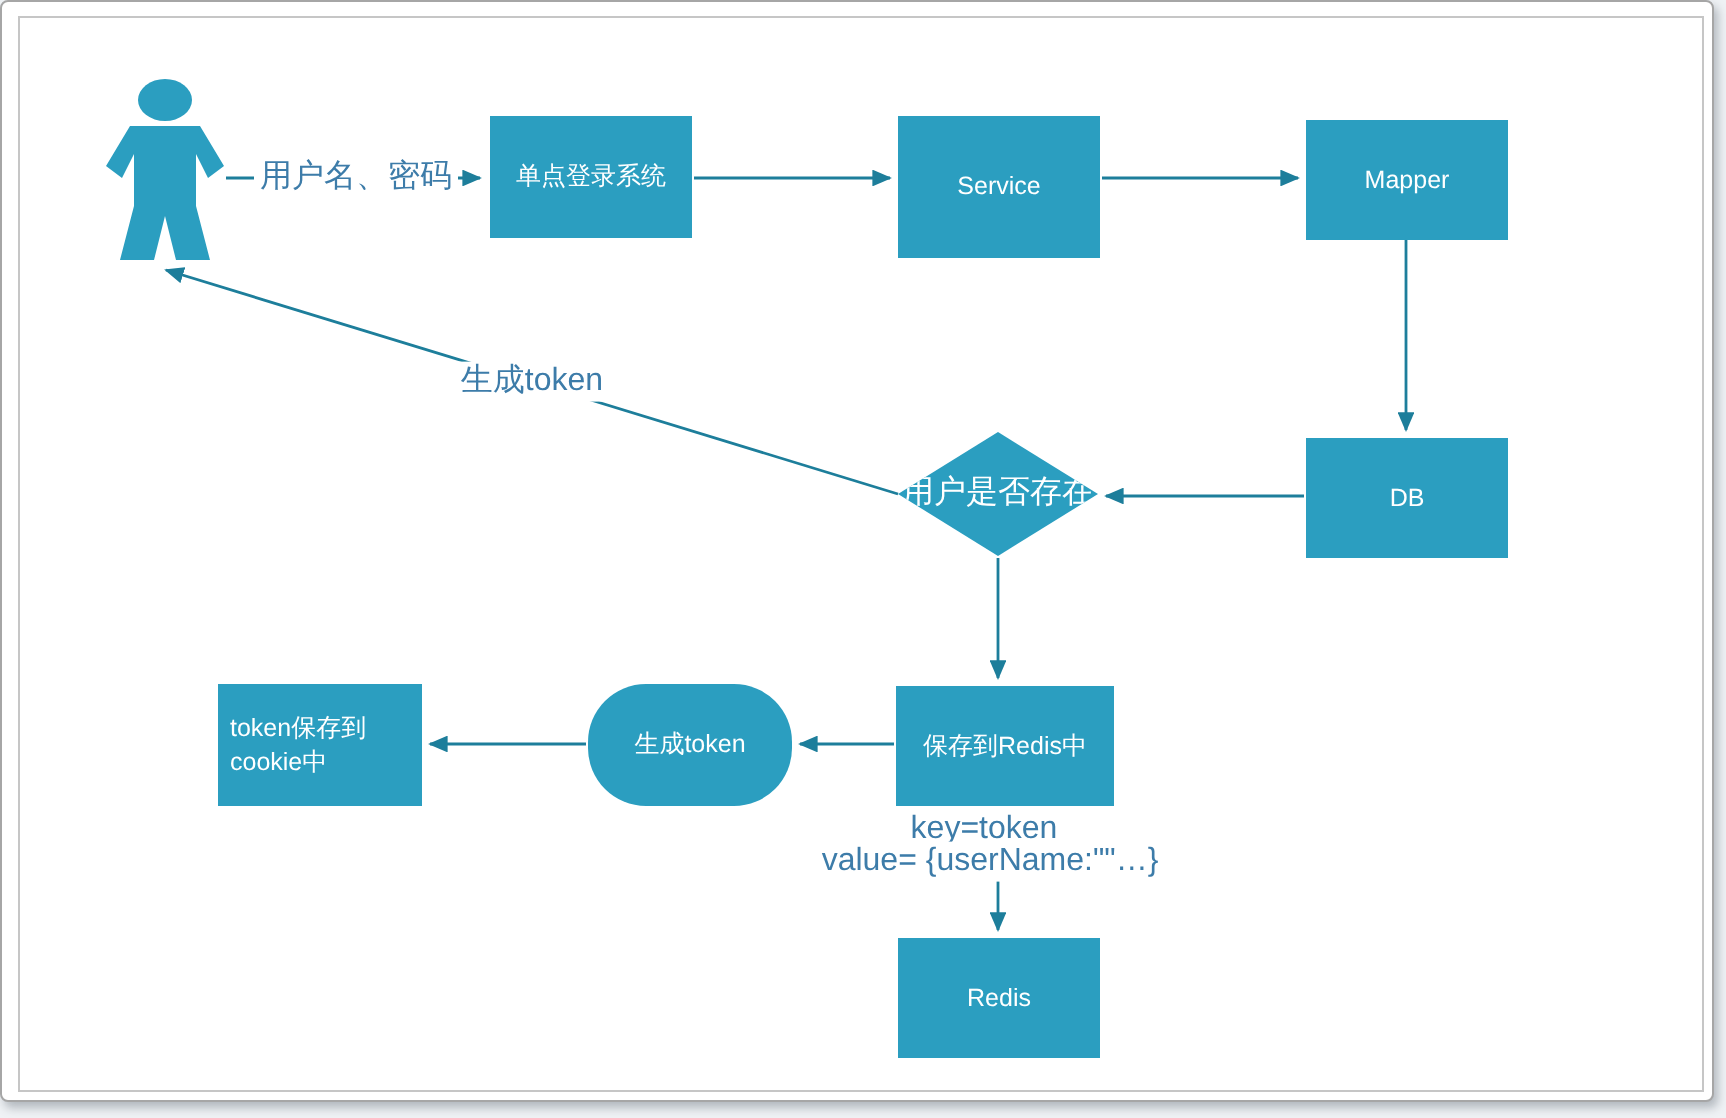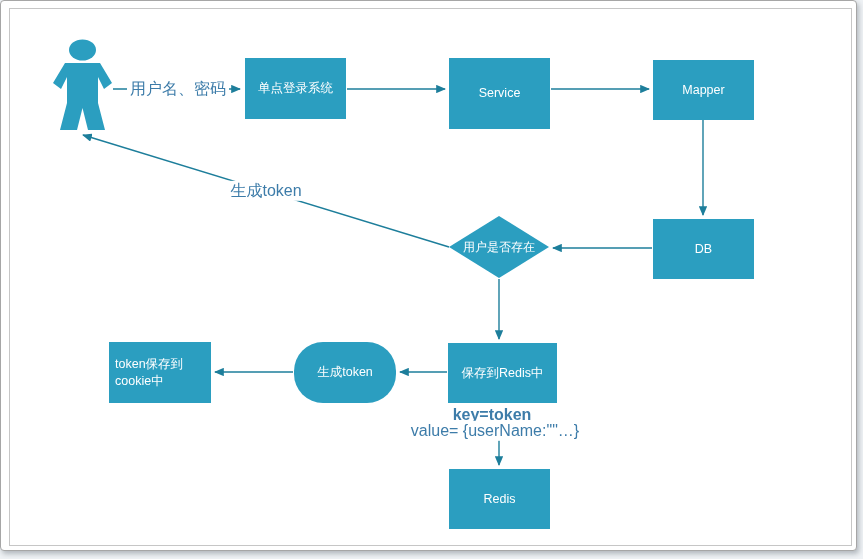--- a/index.html
+++ b/index.html
@@ -46,21 +46,21 @@
     text-align: left;
     background: var(--node-fill);
     color: var(--node-text);
     font-size: 12.5px;
     line-height: 1.35;
     padding: 4px 6px;
     cursor: default;
   }
   .diamond {
     clip-path: polygon(50% 0, 100% 50%, 50% 100%, 0 50%);
-    font-size: 12px;
+    font-size: 16px;
     padding: 0;
   }
   .edge-label {
     position: absolute;
     transform: translate(-50%, -50%);
     background: #fff;
     color: var(--edge-label);
     font-size: 16px;
     line-height: 1.15;
     padding: 1px 3px;
@@ -130,16 +130,16 @@
   </div>
 
   <div class="node" style="left:448px; top:468px; width:101px; height:60px;">
     <span>Redis</span>
   </div>
 
   <div class="edge-label" style="left:177px; top:88px;">用户名、密码</div>
 
   <div class="edge-label" style="left:265px; top:190px;">生成token</div>
 
-  <div class="edge-label" style="left:491px; top:414px;font-weight:bold;">key=token</div>
+  <div class="edge-label" style="left:491px; top:414px;">key=token</div>
 
   <div class="edge-label" style="left:494px; top:430px;">value= {userName:""…}</div>
 </div>
 
 </body></html>

